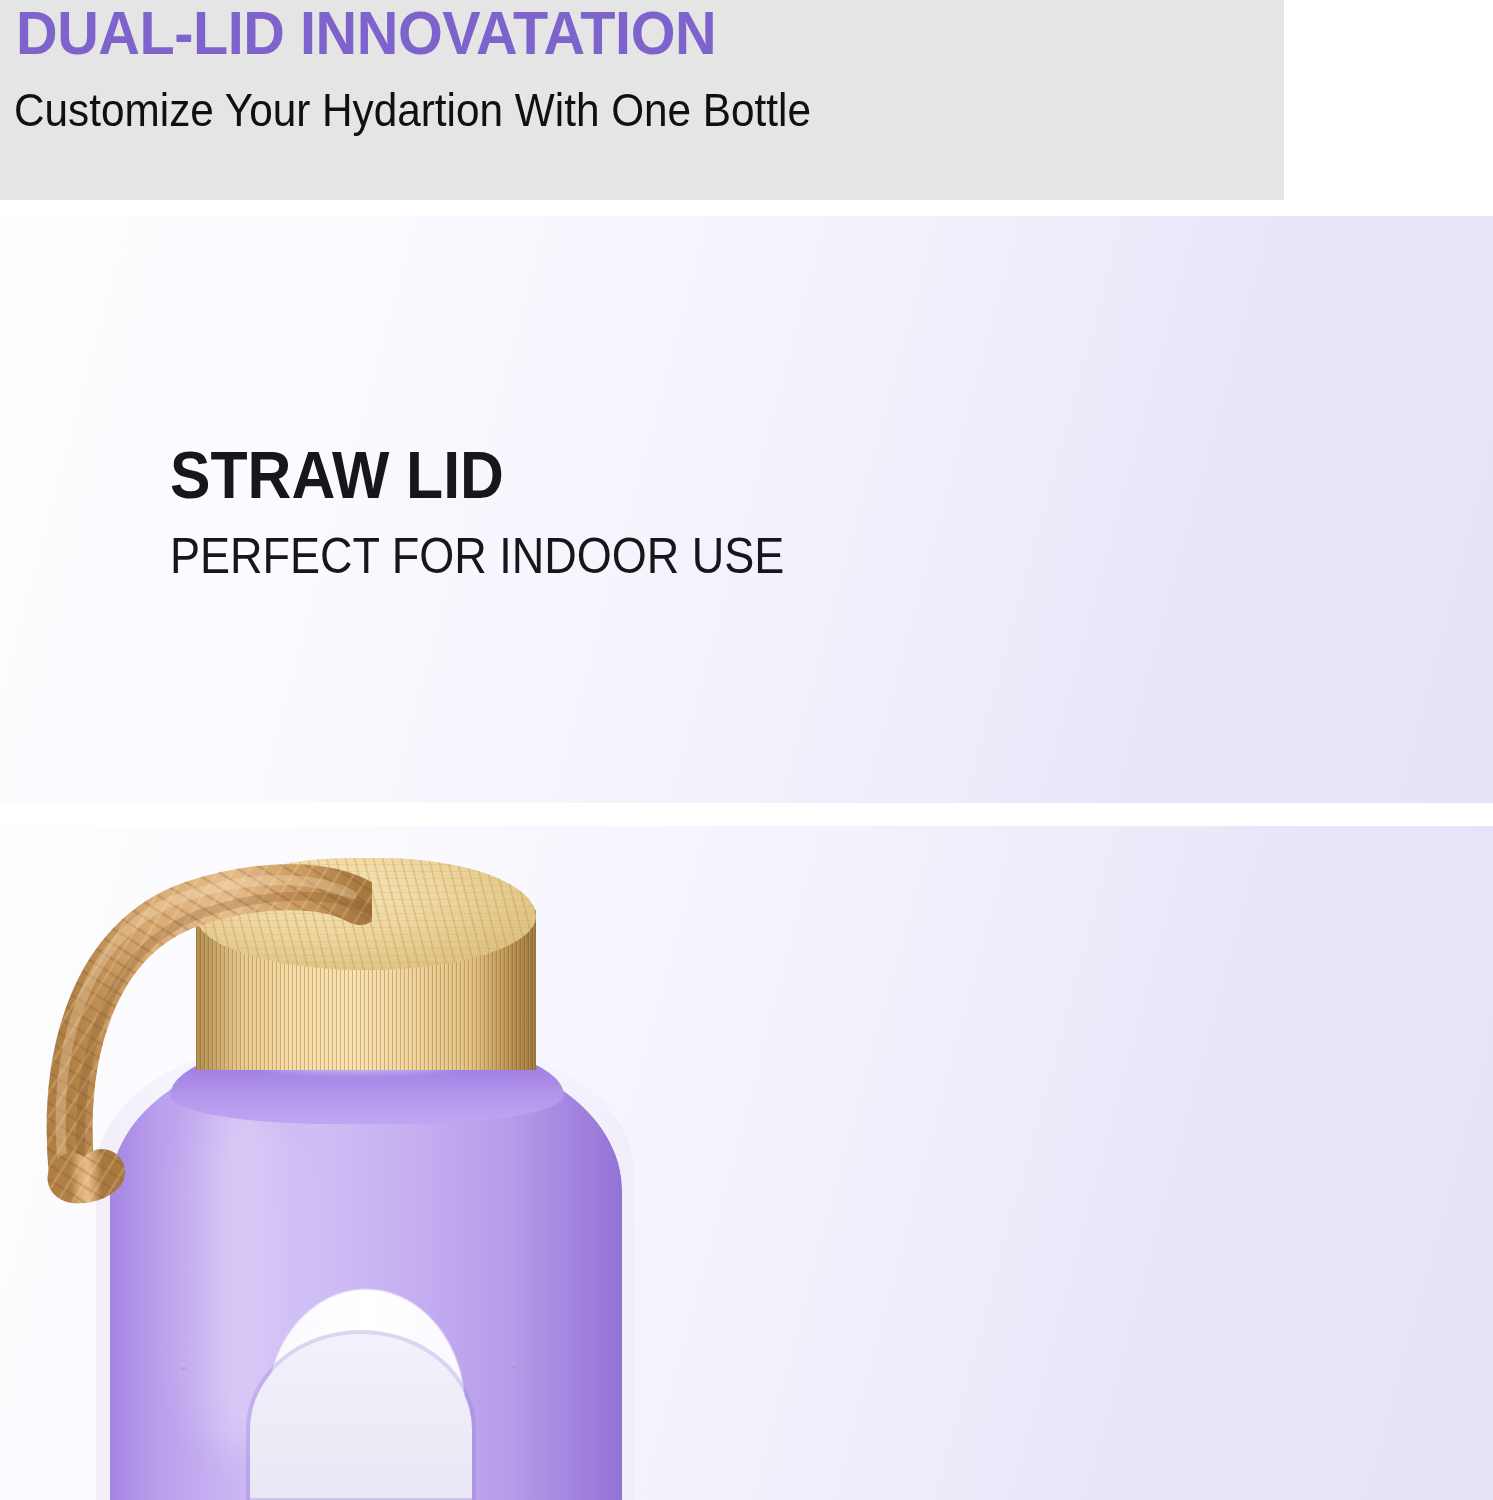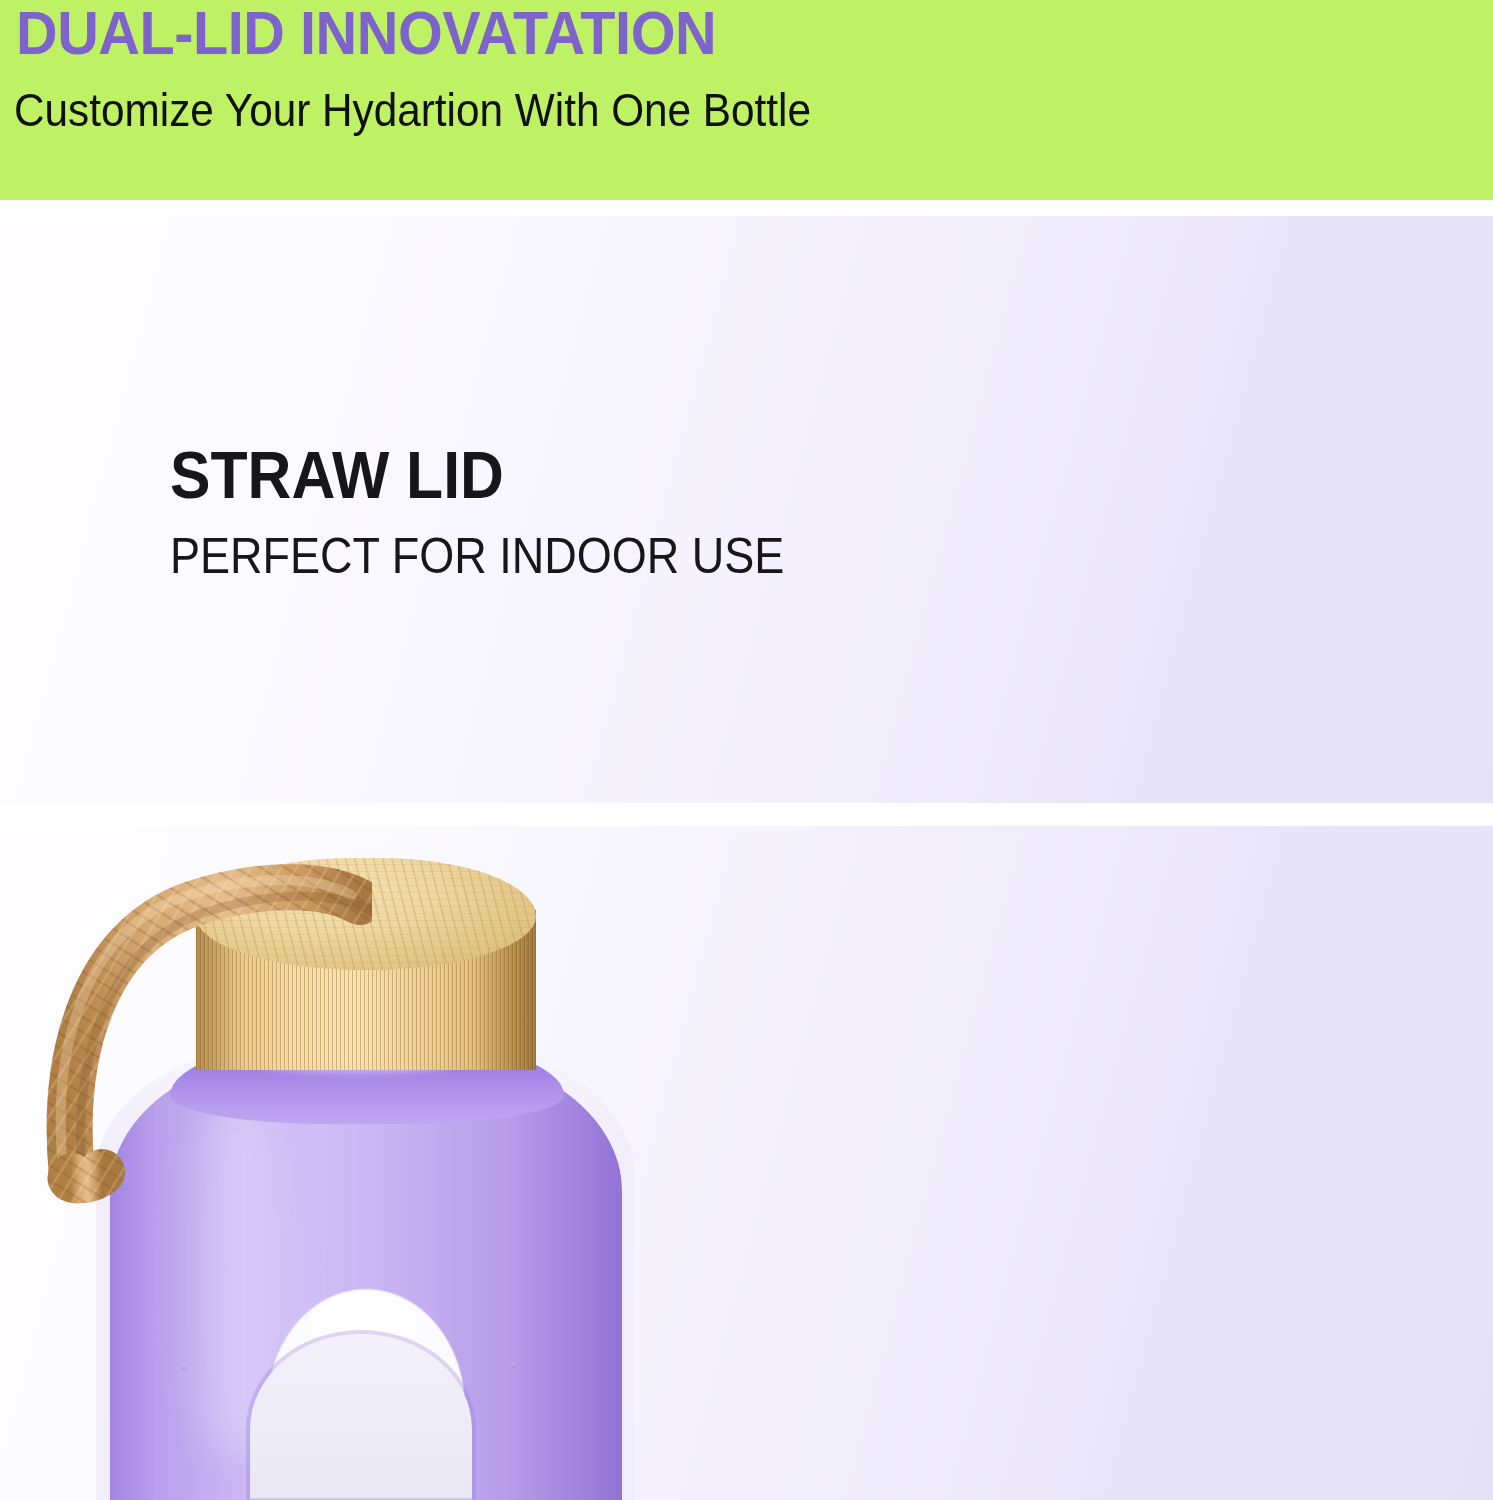--- a/index.html
+++ b/index.html
@@ -7,22 +7,22 @@
 
   .sheet{
     position:relative;
     width:1493px;height:1500px;
     background:#ffffff;
     overflow:hidden;
   }
 
   
   .header{
-    position:absolute;left:0;top:0;width:1493px;height:200px;
-    background:#bef264;
+    position:absolute;left:0;top:0;width:1284px;height:200px;
+    background:#e5e5e5;
     overflow:hidden;
   }
   .header-title{
     position:absolute;left:16px;top:-2px;
     font-family:"Liberation Sans Narrow","Liberation Sans",sans-serif;
     font-weight:700;
     font-size:62px;
     line-height:70px;
     letter-spacing:-0.5px;
     color:#7f63cc;

